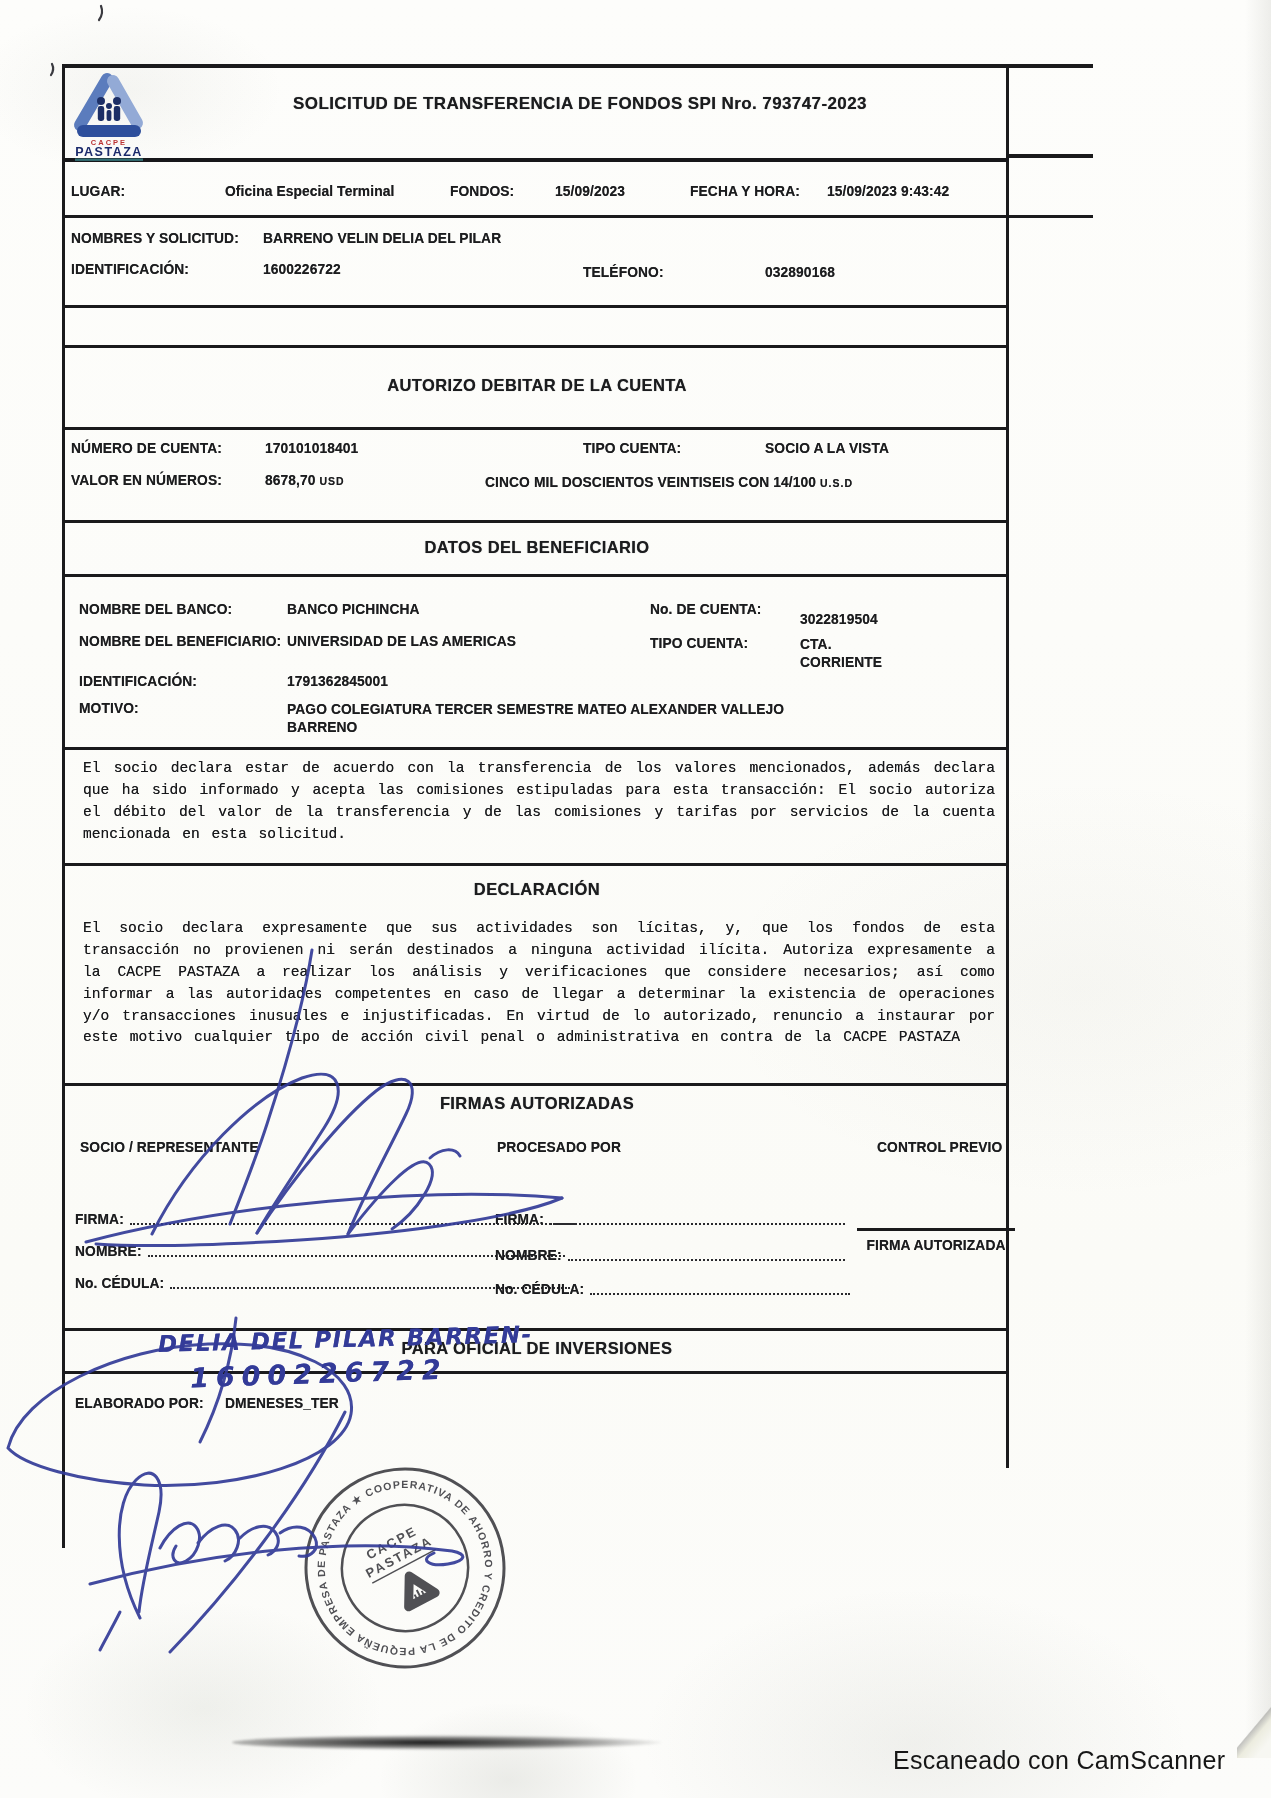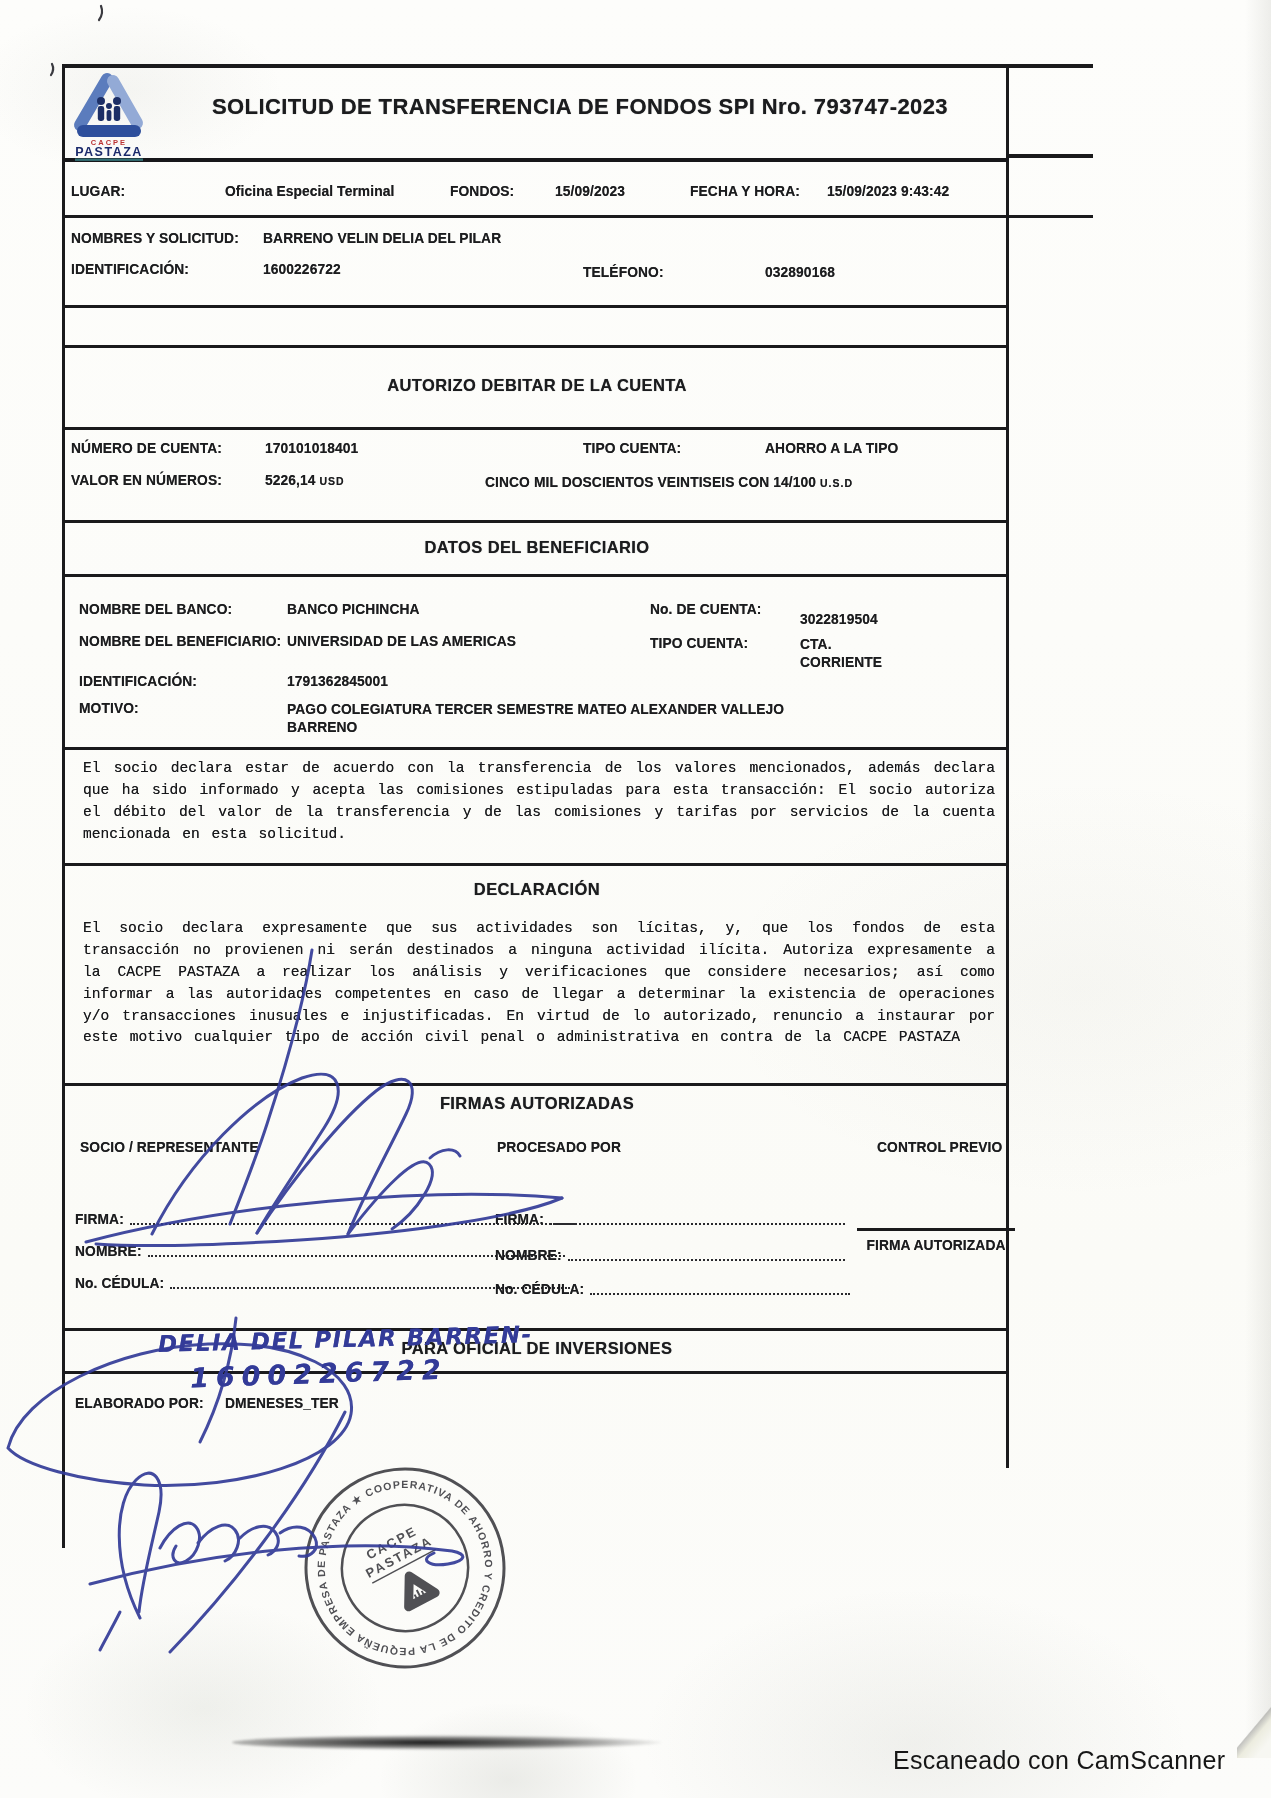--- a/index.html
+++ b/index.html
@@ -92,21 +92,21 @@
             <rect x="30.8" y="36" width="6.4" height="15" rx="2.4"></rect>
           <circle cx="50" cy="31" r="4"></circle>
             <rect x="46.8" y="36" width="6.4" height="15" rx="2.4"></rect>
           <circle cx="42" cy="36" r="3"></circle>
             <rect x="39.6" y="40" width="4.8" height="11" rx="2"></rect>
         </g>
         <text x="42" y="75" text-anchor="middle" font-size="7.5" font-weight="bold" fill="#b33" letter-spacing="2">CACPE</text>
         <text x="42" y="86" text-anchor="middle" font-size="12.5" font-weight="bold" fill="#1b2a6b" letter-spacing="1.5">PASTAZA</text>
         <rect x="8" y="88.5" width="68" height="2.4" fill="#3f8f94" opacity=".75"></rect>
       </svg>
-      <div class="sec-title" style="top:26px; width:1030px; font-size:22px;">SOLICITUD DE TRANSFERENCIA DE FONDOS SPI Nro. 793747-2023</div>
+      <div class="sec-title" style="top:26px; width:1030px; font-size:17px;">SOLICITUD DE TRANSFERENCIA DE FONDOS SPI Nro. 793747-2023</div>
     </div>
 
     <div class="sec bb" style="height:53px;">
       <span class="lbl" style="left:6px; top:22px;">LUGAR:</span>
       <span class="val" style="left:160px; top:22px;">Oficina Especial Terminal</span>
       <span class="lbl" style="left:385px; top:22px;">FONDOS:</span>
       <span class="val" style="left:490px; top:22px;">15/09/2023</span>
       <span class="lbl" style="left:625px; top:22px;text-align:right;">FECHA Y HORA:</span>
       <span class="val" style="left:762px; top:22px;">15/09/2023 9:43:42</span>
     </div>
@@ -124,23 +124,23 @@
     <div class="sec bb" style="height:37px;"></div>
 
     <div class="sec bb" style="height:79px;">
       <div class="sec-title" style="top:28px;">AUTORIZO DEBITAR DE LA CUENTA</div>
     </div>
 
     <div class="sec bb" style="height:90px;">
       <span class="lbl" style="left:6px; top:11px;">NÚMERO DE CUENTA:</span>
       <span class="val" style="left:200px; top:11px;">170101018401</span>
       <span class="lbl" style="left:518px; top:11px;">TIPO CUENTA:</span>
-      <span class="val" style="left:700px; top:11px;">AHORRO A LA TIPO</span>
+      <span class="val" style="left:700px; top:11px;">SOCIO A LA VISTA</span>
       <span class="lbl" style="left:6px; top:43px;">VALOR EN NÚMEROS:</span>
-      <span class="val" style="left:200px; top:43px;"><span>5226,14</span> <span class="small-cur">USD</span></span>
+      <span class="val" style="left:200px; top:43px;"><span>8678,70</span> <span class="small-cur">USD</span></span>
       <span class="val" style="left:420px; top:45px;"><span>CINCO MIL DOSCIENTOS VEINTISEIS CON 14/100</span> <span class="small-cur">U.S.D</span></span>
     </div>
 
     <div class="sec bb" style="height:51px;">
       <div class="sec-title" style="top:15px;">DATOS DEL BENEFICIARIO</div>
     </div>
 
     <div class="sec bb" style="height:170px;">
       <span class="lbl" style="left:14px; top:25px;">NOMBRE DEL BANCO:</span>
       <span class="val" style="left:222px; top:25px;">BANCO PICHINCHA</span>

